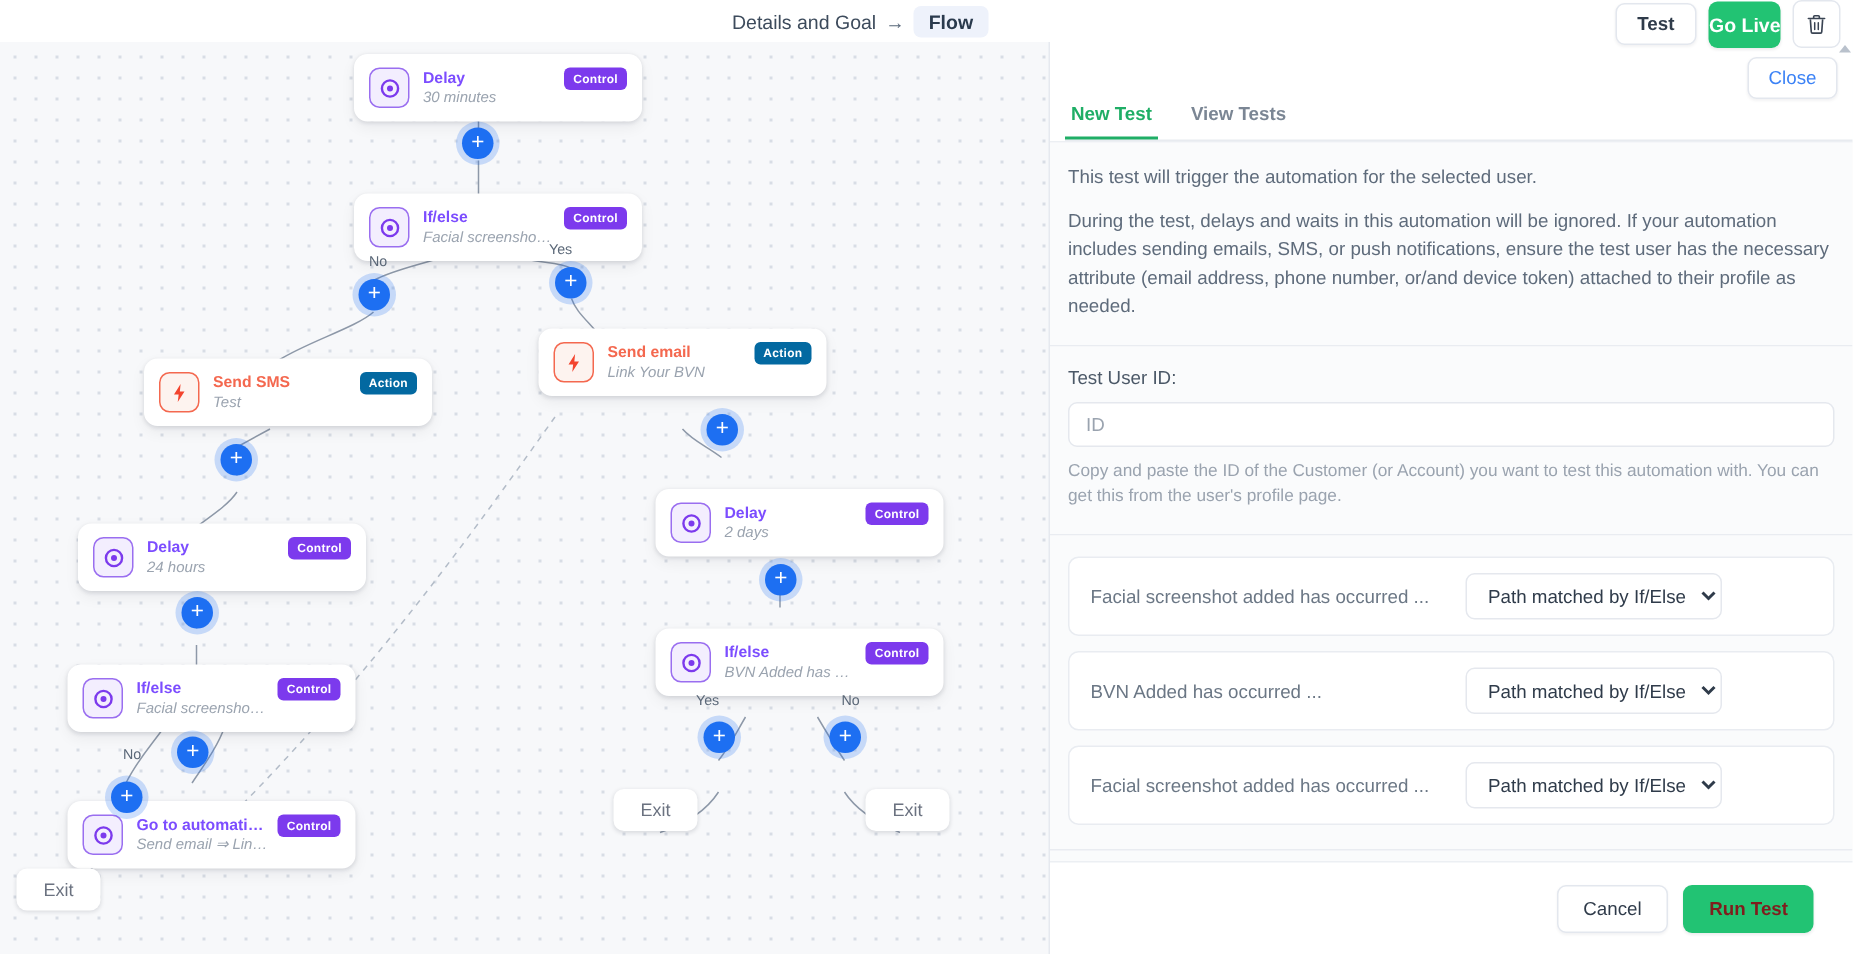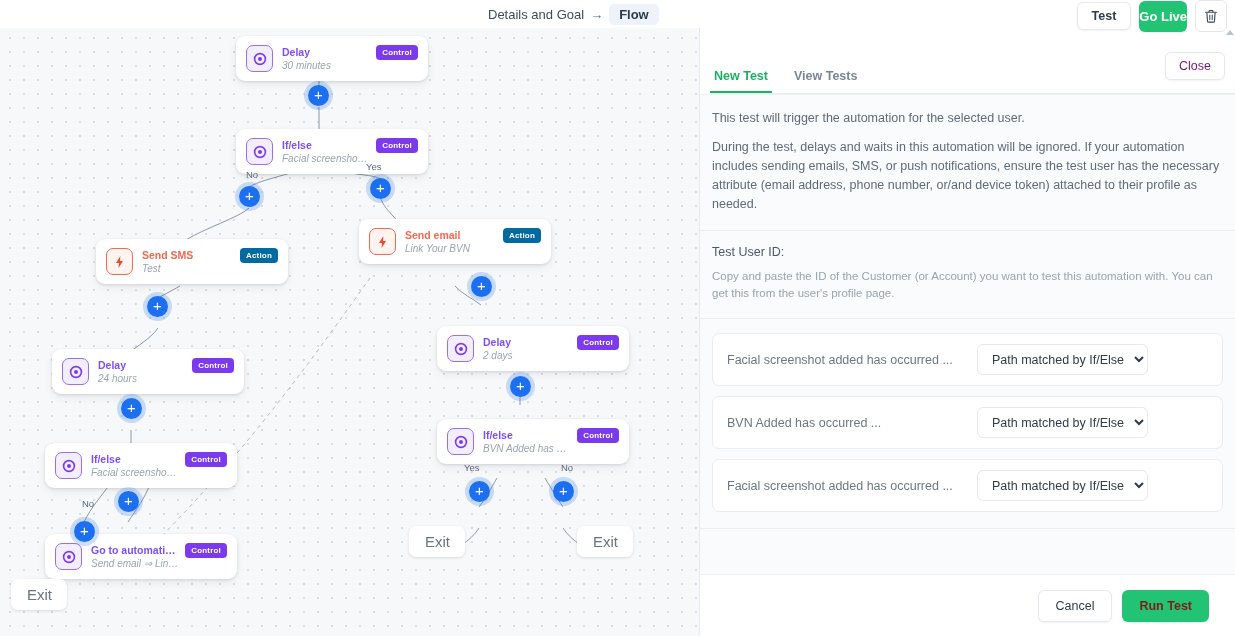--- a/index.html
+++ b/index.html
@@ -120,38 +120,38 @@
   .plus span { position: relative; top: -1px; }
 
   .edge-label {
     position: absolute;
     font-size: 9.5px; color: #5b6878;
   }
   .exit-pill {
     position: absolute;
     background: #ffffff; border-radius: 7px;
     box-shadow: 0 1px 3px rgba(16,24,40,.13);
-    font-size: 15px; color: #6b7280;
+    font-size: 12px; color: #6b7280;
     padding: 7px 16px;
     width: 56px; text-align: center;
   }
 
   
   .panel {
     position: absolute; top: 28px; right: 0;
     width: 535px; height: 608px;
     background: #ffffff;
     display: flex; flex-direction: column;
   }
   .panel-top { position: relative; height: 66px; flex: none; }
   .btn-close {
-    position: absolute; right: 10px; top: 24px;
+    position: absolute; right: 10px; top: 10px;
     background: #fff; border: 1px solid #e3e7ee;
     border-radius: 6px; padding: 6px 13px;
-    font-size: 12.5px; color: #701a75;
+    font-size: 12.5px; color: #3b82f6;
     box-shadow: 0 1px 2px rgba(16,24,40,.05);
     cursor: pointer;
   }
   .tabs {
     position: absolute; left: 10px; bottom: 0;
     display: flex; gap: 18px;
     border-bottom: 1px solid #e8ebf0;
     width: 525px;
   }
   .tab {
@@ -481,20 +481,21 @@
 
   <div class="panel-scroll">
 
     <div class="sect">
       <p class="p-line">This test will trigger the automation for the selected user.</p>
       <p class="p-line">During the test, delays and waits in this automation will be ignored. If your automation includes sending emails, SMS, or push notifications, ensure the test user has the necessary attribute (email address, phone number, or/and device token) attached to their profile as needed.</p>
     </div>
 
     <div class="sect">
       <div class="field-label">Test User ID:</div>
+      <input class="text-input" type="text" placeholder="ID" style="">
       <div class="helper">Copy and paste the ID of the Customer (or Account) you want to test this automation with. You can get this from the user's profile page.</div>
     </div>
 
     <div class="sect">
 
       <div class="cond-row">
         <div class="cond-label">Facial screenshot added has occurred ...</div>
         <select class="cond-select">
           <option>Path matched by If/Else</option>
         </select>

